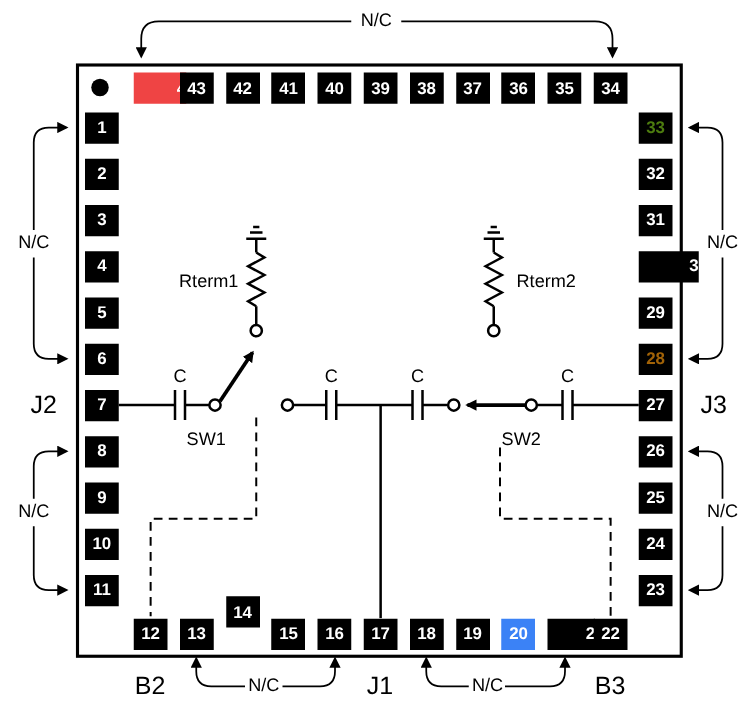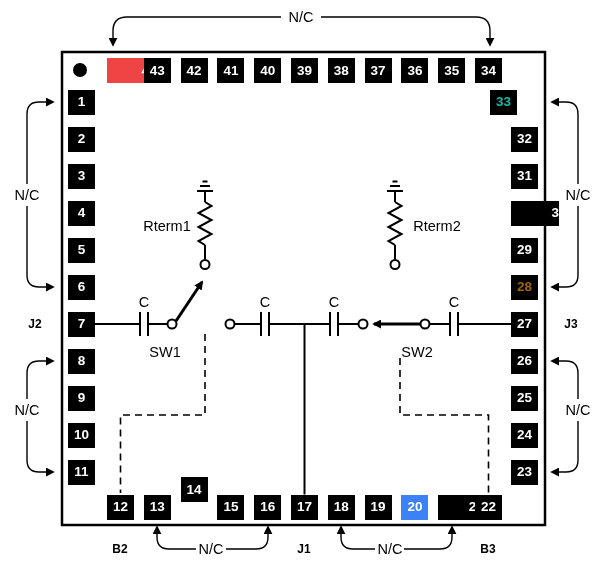--- a/index.html
+++ b/index.html
@@ -28,21 +28,21 @@
     line-height: 1;
   }
   .lbl {
     position: absolute;
     transform: translate(-50%, -50%);
     font-size: 14.5px;
     color: #000;
     white-space: nowrap;
     line-height: 1;
   }
-  .port { font-weight: bold; font-size: 12px; }
+  .port { font-weight: normal; font-size: 20px; }
 </style>
 </head>
 <body>
 
 <div id="stage">
 
   <svg id="artwork" width="605" height="572" viewBox="0 0 605 572">
     <defs>
       <marker id="arr" viewBox="0 0 10 10" refX="8" refY="5" markerUnits="userSpaceOnUse" markerWidth="9" markerHeight="9" orient="auto-start-reverse">
         <path d="M0,0 L10,5 L0,10 z" fill="#000"></path>
@@ -154,21 +154,21 @@
       <div class="pin" style="left: 68px; top: 200.5px; background: rgb(0, 0, 0); color: rgb(255, 255, 255);">4</div>
       <div class="pin" style="left: 68px; top: 237.5px; background: rgb(0, 0, 0); color: rgb(255, 255, 255);">5</div>
       <div class="pin" style="left: 68px; top: 274.5px; background: rgb(0, 0, 0); color: rgb(255, 255, 255);">6</div>
       <div class="pin" style="left: 68px; top: 311.5px; background: rgb(0, 0, 0); color: rgb(255, 255, 255);">7</div>
       <div class="pin" style="left: 68px; top: 348.5px; background: rgb(0, 0, 0); color: rgb(255, 255, 255);">8</div>
       <div class="pin" style="left: 68px; top: 385.5px; background: rgb(0, 0, 0); color: rgb(255, 255, 255);">9</div>
       <div class="pin" style="left: 68px; top: 422.5px; background: rgb(0, 0, 0); color: rgb(255, 255, 255);">10</div>
       <div class="pin" style="left: 68px; top: 459.5px; background: rgb(0, 0, 0); color: rgb(255, 255, 255);">11</div>
     </div>
   <div>
-      <div class="pin" style="left: 490px; top: 89.5px; background: rgb(0, 0, 0); color: #14b8a6;">33</div>
+      <div class="pin" style="left: 511px; top: 89.5px; background: rgb(0, 0, 0); color: #4d7c0f;">33</div>
       <div class="pin" style="left: 511px; top: 126.5px; background: rgb(0, 0, 0); color: rgb(255, 255, 255);">32</div>
       <div class="pin" style="left: 511px; top: 163.5px; background: rgb(0, 0, 0); color: rgb(255, 255, 255);">31</div>
       <div class="pin" style="left: 511px; top: 200.5px; background: rgb(0, 0, 0); color: rgb(255, 255, 255); padding-left: 48px;">30</div>
       <div class="pin" style="left: 511px; top: 237.5px; background: rgb(0, 0, 0); color: rgb(255, 255, 255);">29</div>
       <div class="pin" style="left: 511px; top: 274.5px; background: rgb(0, 0, 0); color: #a16207;">28</div>
       <div class="pin" style="left: 511px; top: 311.5px; background: rgb(0, 0, 0); color: rgb(255, 255, 255);">27</div>
       <div class="pin" style="left: 511px; top: 348.5px; background: rgb(0, 0, 0); color: rgb(255, 255, 255);">26</div>
       <div class="pin" style="left: 511px; top: 385.5px; background: rgb(0, 0, 0); color: rgb(255, 255, 255);">25</div>
       <div class="pin" style="left: 511px; top: 422.5px; background: rgb(0, 0, 0); color: rgb(255, 255, 255);">24</div>
       <div class="pin" style="left: 511px; top: 459.5px; background: rgb(0, 0, 0); color: rgb(255, 255, 255);">23</div>

